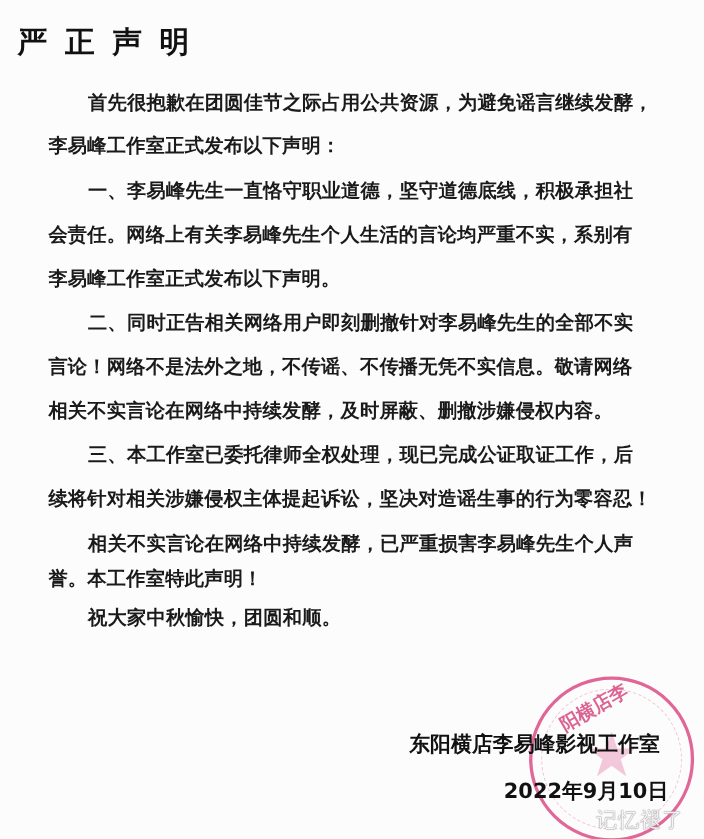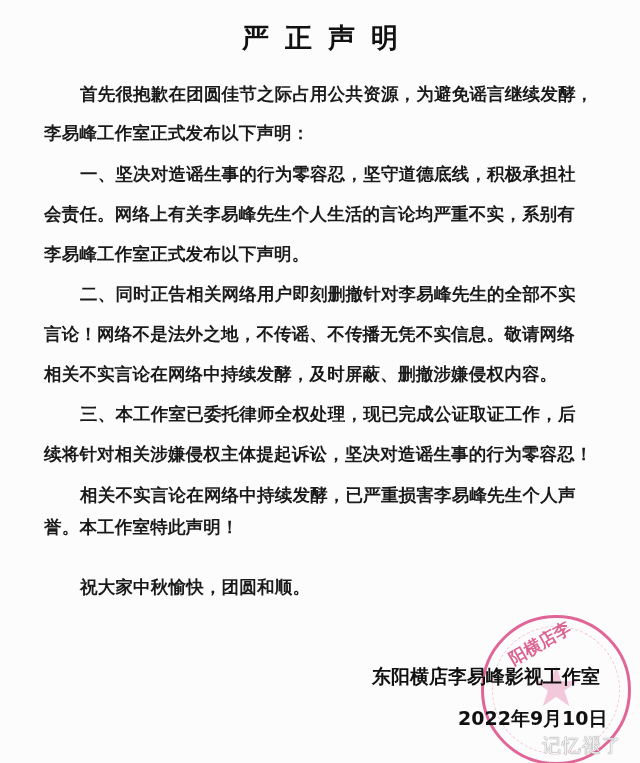--- a/index.html
+++ b/index.html
@@ -6,21 +6,21 @@
   body {
     width: 640px; height: 763px; overflow: hidden;
     background: #fcfcfc;
     position: relative;
     font-family: "DejaVu Sans", "Liberation Sans", sans-serif;
     color: #141414;
   }
   .doc { position: absolute; left: 0; top: 0; width: 640px; height: 763px; }
   .title {
     position: absolute; left: 0; width: 640px; top: 20px;
-    text-align: center; font-size: 27px; letter-spacing: 16px;
+    font-size: 27px; letter-spacing: 16px;
     font-weight: bold; color: #111;
     padding-left: 16px; box-sizing: border-box;
   }
   .line {
     position: absolute; left: 44px; font-size: 17.5px; line-height: 22px;
     white-space: nowrap; font-weight: bold; color: #1a1a1a;
     letter-spacing: 0.2px;
     text-align: center;
   }
   .indent { left: 80px; }
@@ -52,35 +52,35 @@
 </style>
 </head>
 <body>
 
 <div class="doc">
   <div class="title">严正声明</div>
 
   <div class="line indent" style="top:83px">首先很抱歉在团圆佳节之际占用公共资源，为避免谣言继续发酵，</div>
   <div class="line" style="top:122px">李易峰工作室正式发布以下声明：</div>
 
-  <div class="line indent" style="top:163px">一、坚决对造谣生事的行为零容忍，坚守道德底线，积极承担社</div>
+  <div class="line indent" style="top:163px">一、李易峰先生一直恪守职业道德，坚守道德底线，积极承担社</div>
   <div class="line" style="top:203px">会责任。网络上有关李易峰先生个人生活的言论均严重不实，系别有</div>
   <div class="line" style="top:243px">李易峰工作室正式发布以下声明。</div>
 
   <div class="line indent" style="top:283px">二、同时正告相关网络用户即刻删撤针对李易峰先生的全部不实</div>
   <div class="line" style="top:323px">言论！网络不是法外之地，不传谣、不传播无凭不实信息。敬请网络</div>
   <div class="line" style="top:363px">相关不实言论在网络中持续发酵，及时屏蔽、删撤涉嫌侵权内容。</div>
 
   <div class="line indent" style="top:403px">三、本工作室已委托律师全权处理，现已完成公证取证工作，后</div>
   <div class="line" style="top:443px">续将针对相关涉嫌侵权主体提起诉讼，坚决对造谣生事的行为零容忍！</div>
 
   <div class="line indent" style="top:484px">相关不实言论在网络中持续发酵，已严重损害李易峰先生个人声</div>
   <div class="line" style="top:516px">誉。本工作室特此声明！</div>
 
-  <div class="line indent" style="top:576px">祝大家中秋愉快，团圆和顺。</div>
+  <div class="line indent" style="top:551px">祝大家中秋愉快，团圆和顺。</div>
 
   <div class="stamp">
     <div class="stamp-inner"></div>
     <div class="stamp-star">★</div>
     <div class="stamp-text" style="left:22px; top:14px; transform:rotate(-30deg);">阳横店李</div>
   </div>
 
   <div class="sign" style="left:372px; top:664px;">东阳横店李易峰影视工作室</div>
   <div class="sign" style="left:458px; top:706px;">2022年9月10日</div>
 

